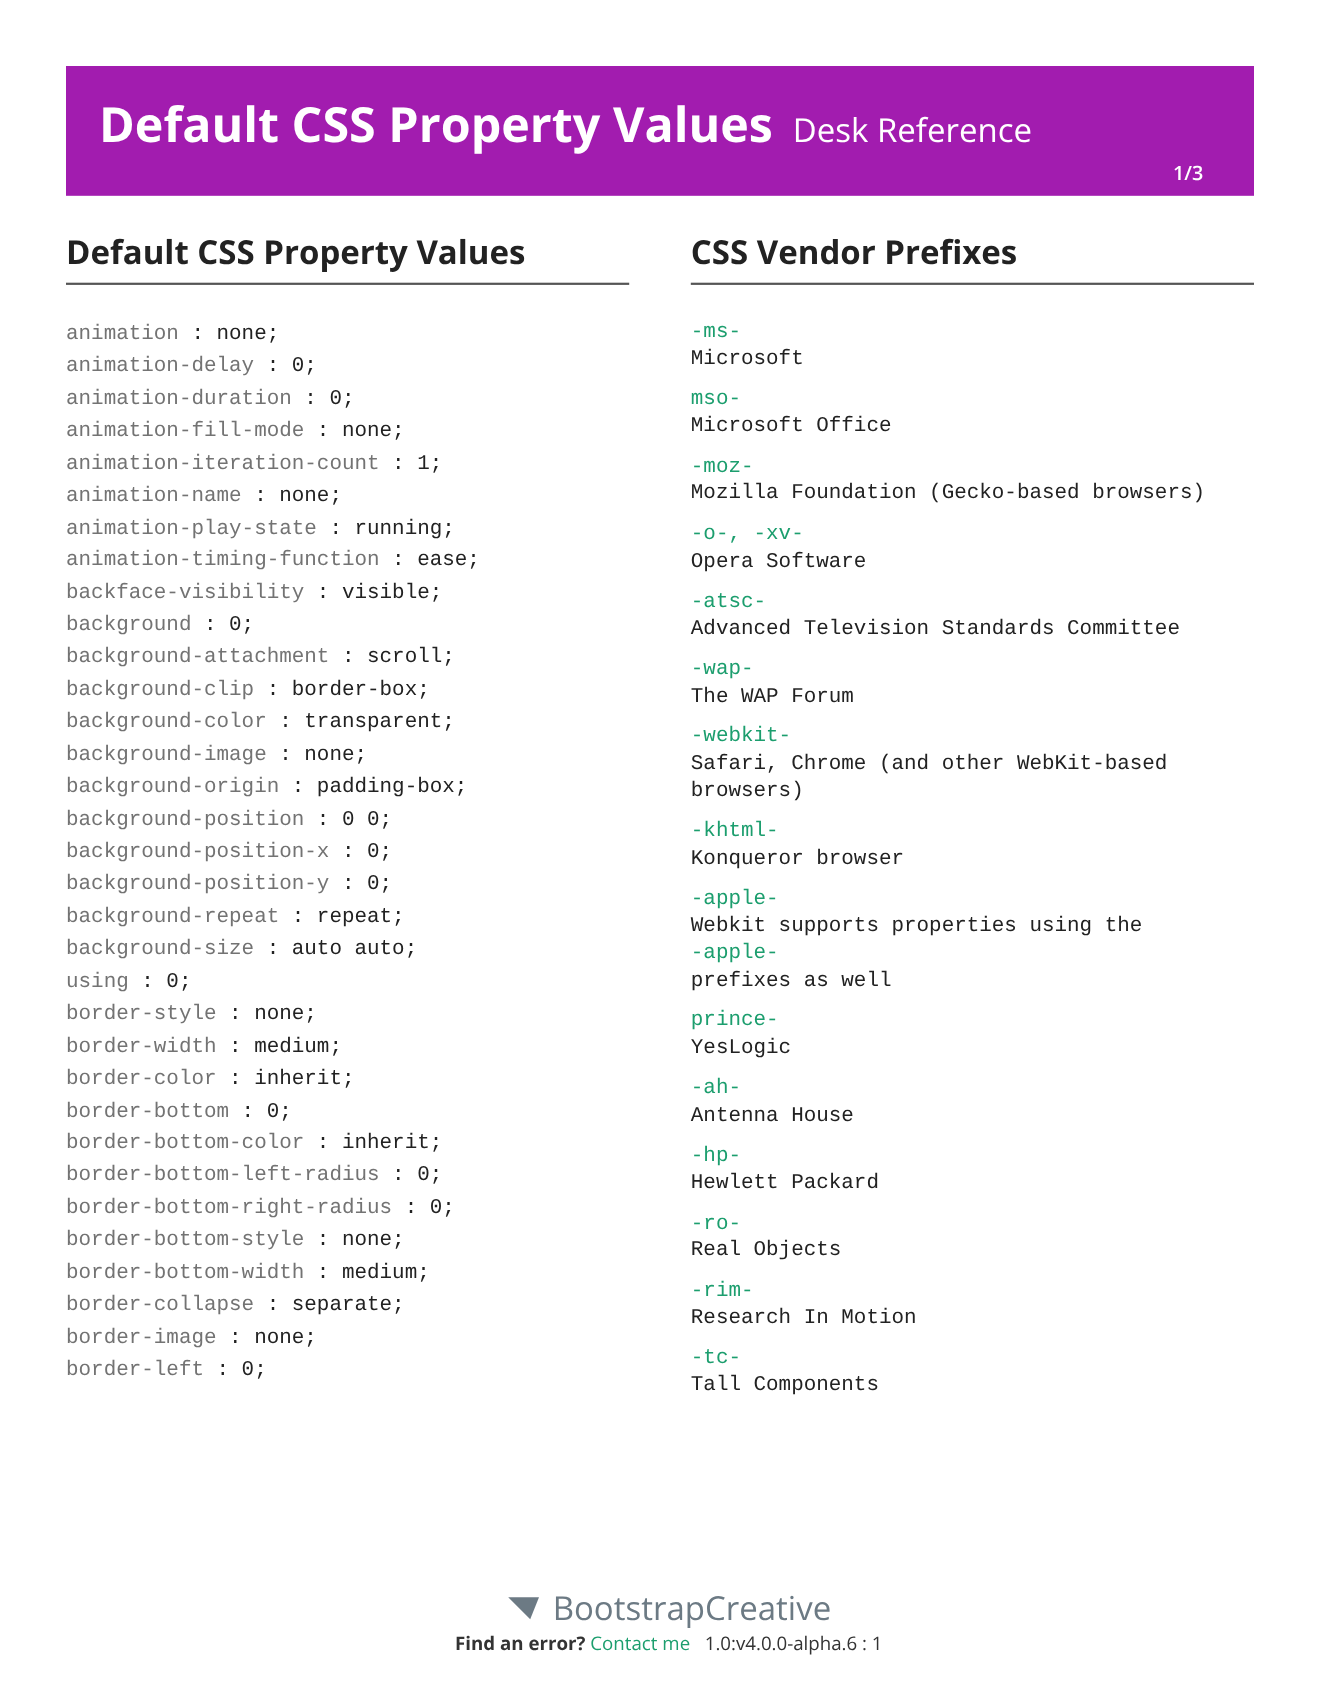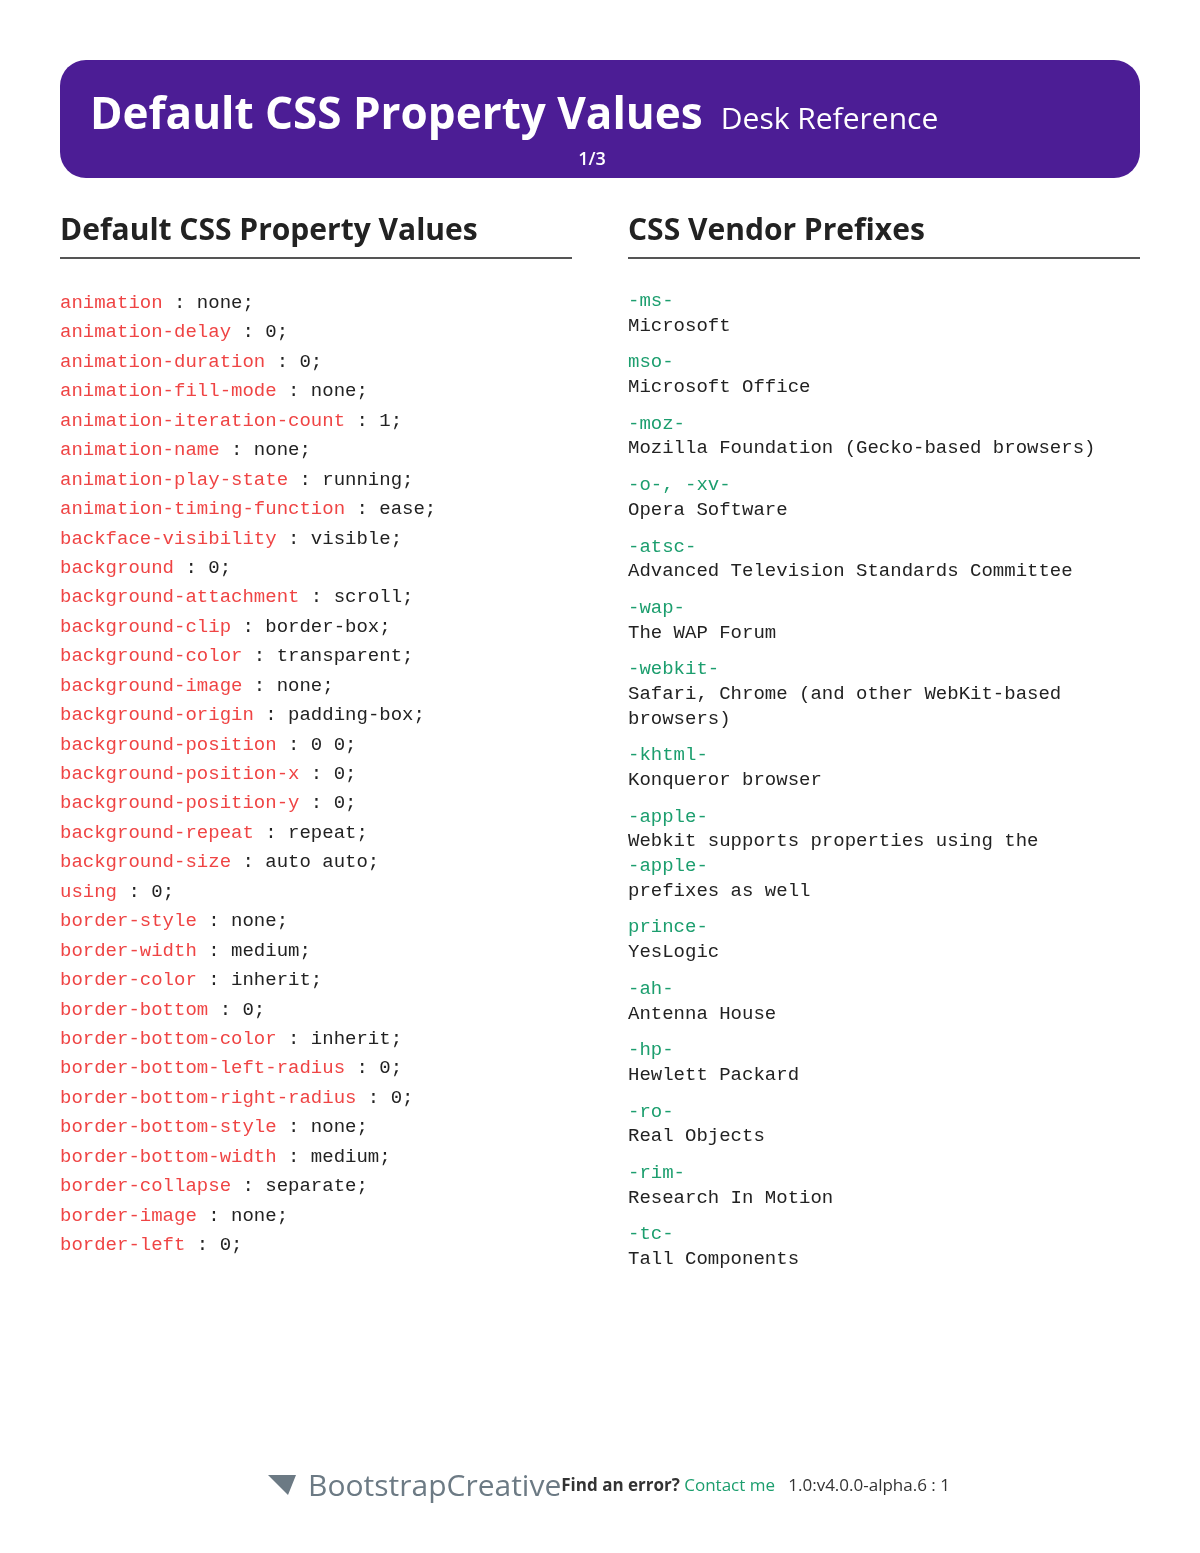--- a/index.html
+++ b/index.html
@@ -6,38 +6,37 @@
 body {
   width: 1200px;
   height: 1553px;
   background: #fff;
   padding: 60px 60px 40px 60px;
   font-family: "Segoe UI", "Open Sans", Arial, sans-serif;
   color: #222;
   position: relative;
 }
 .banner {
-  background: #4c1d95;
+  background: #a21caf;
   color: #fff;
   padding: 22px 46px 8px 30px;
   position: relative;
-  border-radius: 26px;
 }
 .banner h1 {
   font-size: 44px;
   font-weight: 700;
   display: inline;
 }
 .banner .sub {
   font-size: 30px;
   font-weight: 400;
   margin-left: 14px;
 }
 .banner .pagelabel {
-  text-align: center;
+  text-align: right;
   font-size: 18px;
   font-weight: 600;
   margin-top: 4px;
 }
 .columns {
   display: flex;
   gap: 56px;
   margin-top: 30px;
 }
 .col { flex: 1; min-width: 0; }
@@ -48,39 +47,40 @@
   padding-bottom: 8px;
   border-bottom: 2px solid #555;
   margin-bottom: 30px;
 }
 .props {
   font-family: "Menlo","Consolas","Courier New",monospace;
   font-size: 19px;
   line-height: 1.55;
 }
 .prop-line { white-space: pre; }
-.prop-name { color: #ef4444; }
+.prop-name { color: #737373; }
 .prop-colon { color: #222; }
 .prop-val { color: #222; }
 .prefixes {
   font-family: "Menlo","Consolas","Courier New",monospace;
   font-size: 19px;
   line-height: 1.3;
 }
 .prefix-block { margin-bottom: 12px; }
 .prefix-tag { color: #1c9e6e; }
 .prefix-desc { color: #222; }
 .footer {
   position: absolute;
   bottom: 48px;
   left: 76px;
   right: 60px;
   display: flex;
   justify-content: center;
   align-items: center;
+  flex-direction: column;
 }
 .brand {
   display: flex;
   align-items: center;
   color: #6c7a84;
   font-size: 30px;
   font-weight: 400;
 }
 .brand svg { margin-right: 8px; }
 .brand .b { font-weight: 400; }

